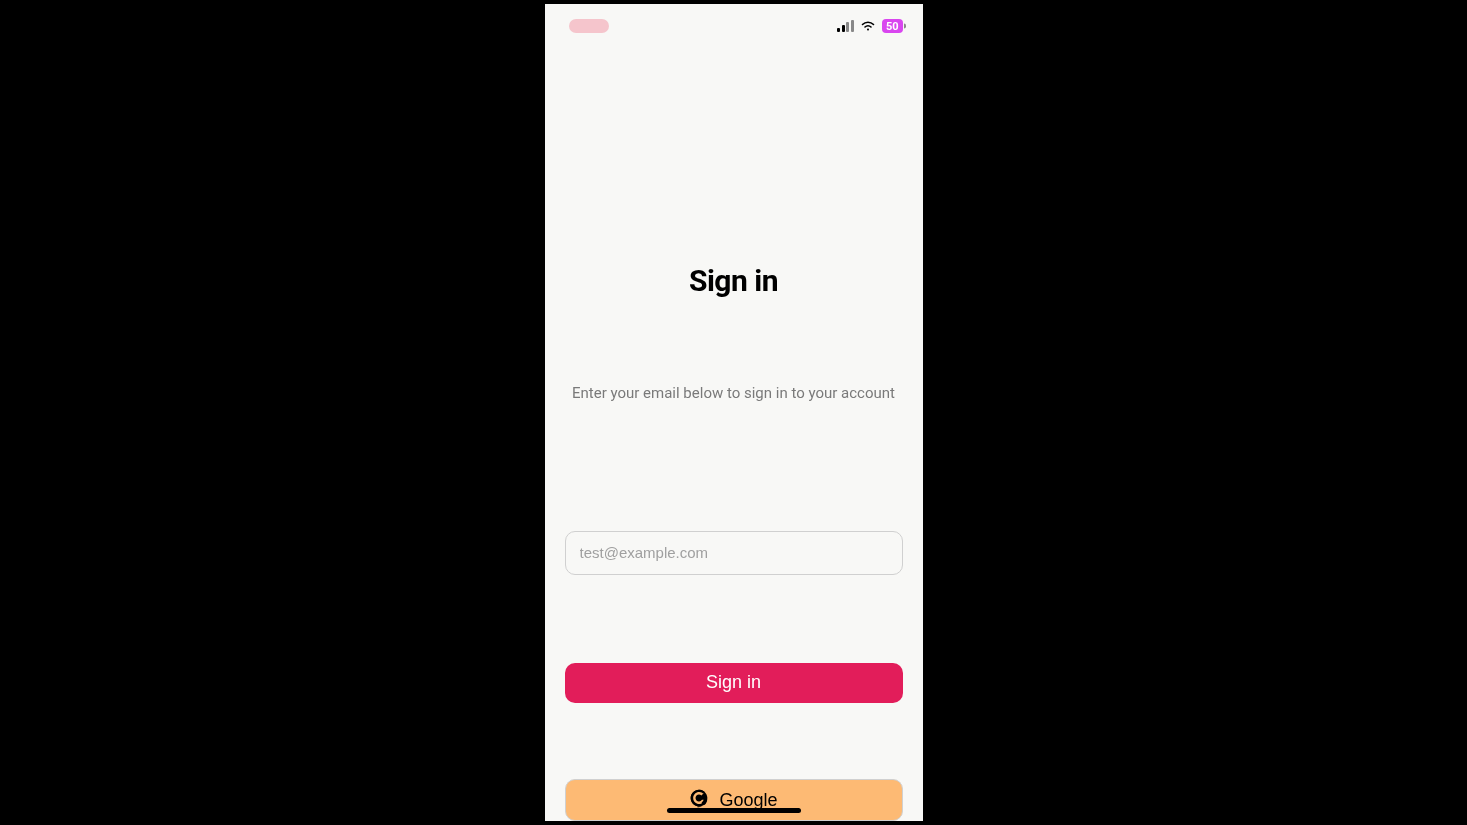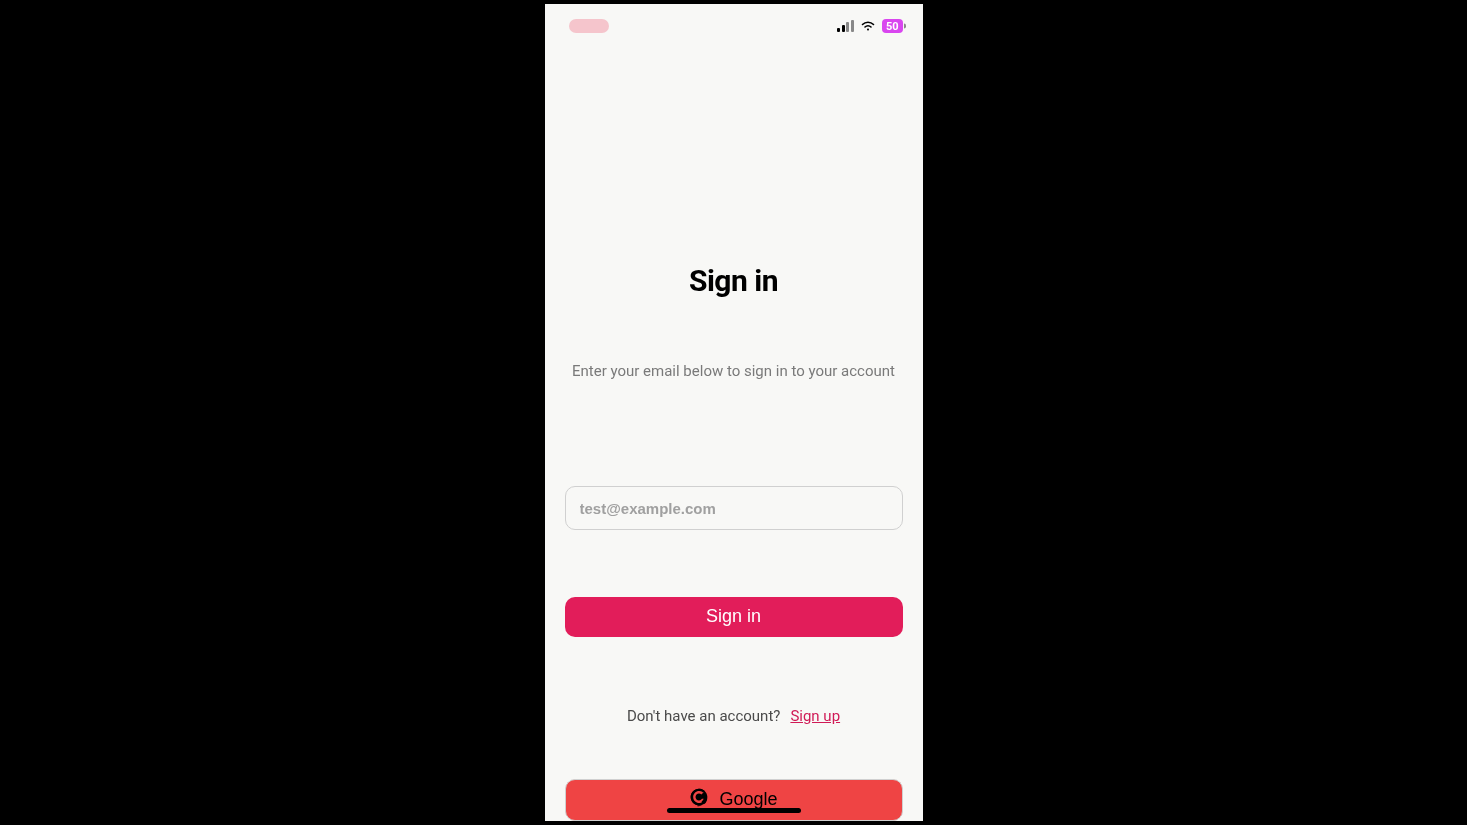--- a/index.html
+++ b/index.html
@@ -130,21 +130,20 @@
     .email-input {
       width: 100%;
       height: 44px;
       border: 1px solid #d0d0d0;
       border-radius: 10px;
       padding: 0 14px;
       font-size: 15px;
       background: #f8f8f6;
       color: #000;
       outline: none;
-      font-weight: bold;
     }
     
     .email-input::placeholder {
       color: #a0a0a0;
     }
     
     .signin-button {
       width: 100%;
       height: 40px;
       background: #e21d5a;
@@ -192,21 +191,21 @@
     .divider-text {
       padding: 0 14px;
       font-size: 13px;
       color: #8a8a8a;
       letter-spacing: 0.5px;
     }
     
     .google-button {
       width: 100%;
       height: 42px;
-      background: #ef4444;
+      background: #fdba74;
       border: 1px solid #d0d0d0;
       border-radius: 10px;
       display: flex;
       align-items: center;
       justify-content: center;
       gap: 10px;
       font-size: 18px;
       color: #000;
       cursor: pointer;
     }
@@ -255,24 +254,20 @@
   </div>
 
   <div class="content">
     <h1 class="title">Sign in</h1>
     <p class="subtitle">Enter your email below to sign in to your account</p>
 
     <input type="email" class="email-input" placeholder="test@example.com" style="">
 
     <button class="signin-button">Sign in</button>
 
-    <div class="signup-row">
-      <span class="signup-text">Don't have an account?</span>
-      <a class="signup-link">Sign up</a>
-    </div>
 
 
     <button class="google-button">
       <span class="google-icon">
         <svg viewBox="0 0 24 24">
           <path fill="#000" d="M12 2C6.48 2 2 6.48 2 12s4.48 10 10 10c5.52 0 10-4.48 10-10 0-.67-.07-1.32-.19-1.95H12v3.79h5.62c-.27 1.39-1.08 2.57-2.3 3.35v2.78h3.72C21.22 18.01 22 15.24 22 12c0-5.52-4.48-10-10-10zm0 18c-4.41 0-8-3.59-8-8s3.59-8 8-8c2.16 0 4.12.86 5.56 2.26l-2.68 2.68C14.11 8.17 13.1 7.8 12 7.8c-2.32 0-4.2 1.88-4.2 4.2s1.88 4.2 4.2 4.2c1.93 0 3.27-1.1 3.81-2.6H12v-2.4h7.81c.13.63.19 1.28.19 1.95 0 5.52-4.48 10-10 10z"></path>
           <path fill="#000" d="M21.35 11.1h-9.17v2.73h6.51c-.33 3.81-3.5 5.44-6.5 5.44C8.36 19.27 5 16.25 5 12c0-4.1 3.2-7.27 7.2-7.27 3.09 0 4.9 1.97 4.9 1.97L19 4.72S16.56 2 12.1 2C6.42 2 2.03 6.8 2.03 12c0 5.05 4.13 10 10.22 10 5.35 0 9.25-3.67 9.25-9.09 0-1.15-.15-1.81-.15-1.81z"></path>
         </svg>
       </span>
       <span>Google</span>

